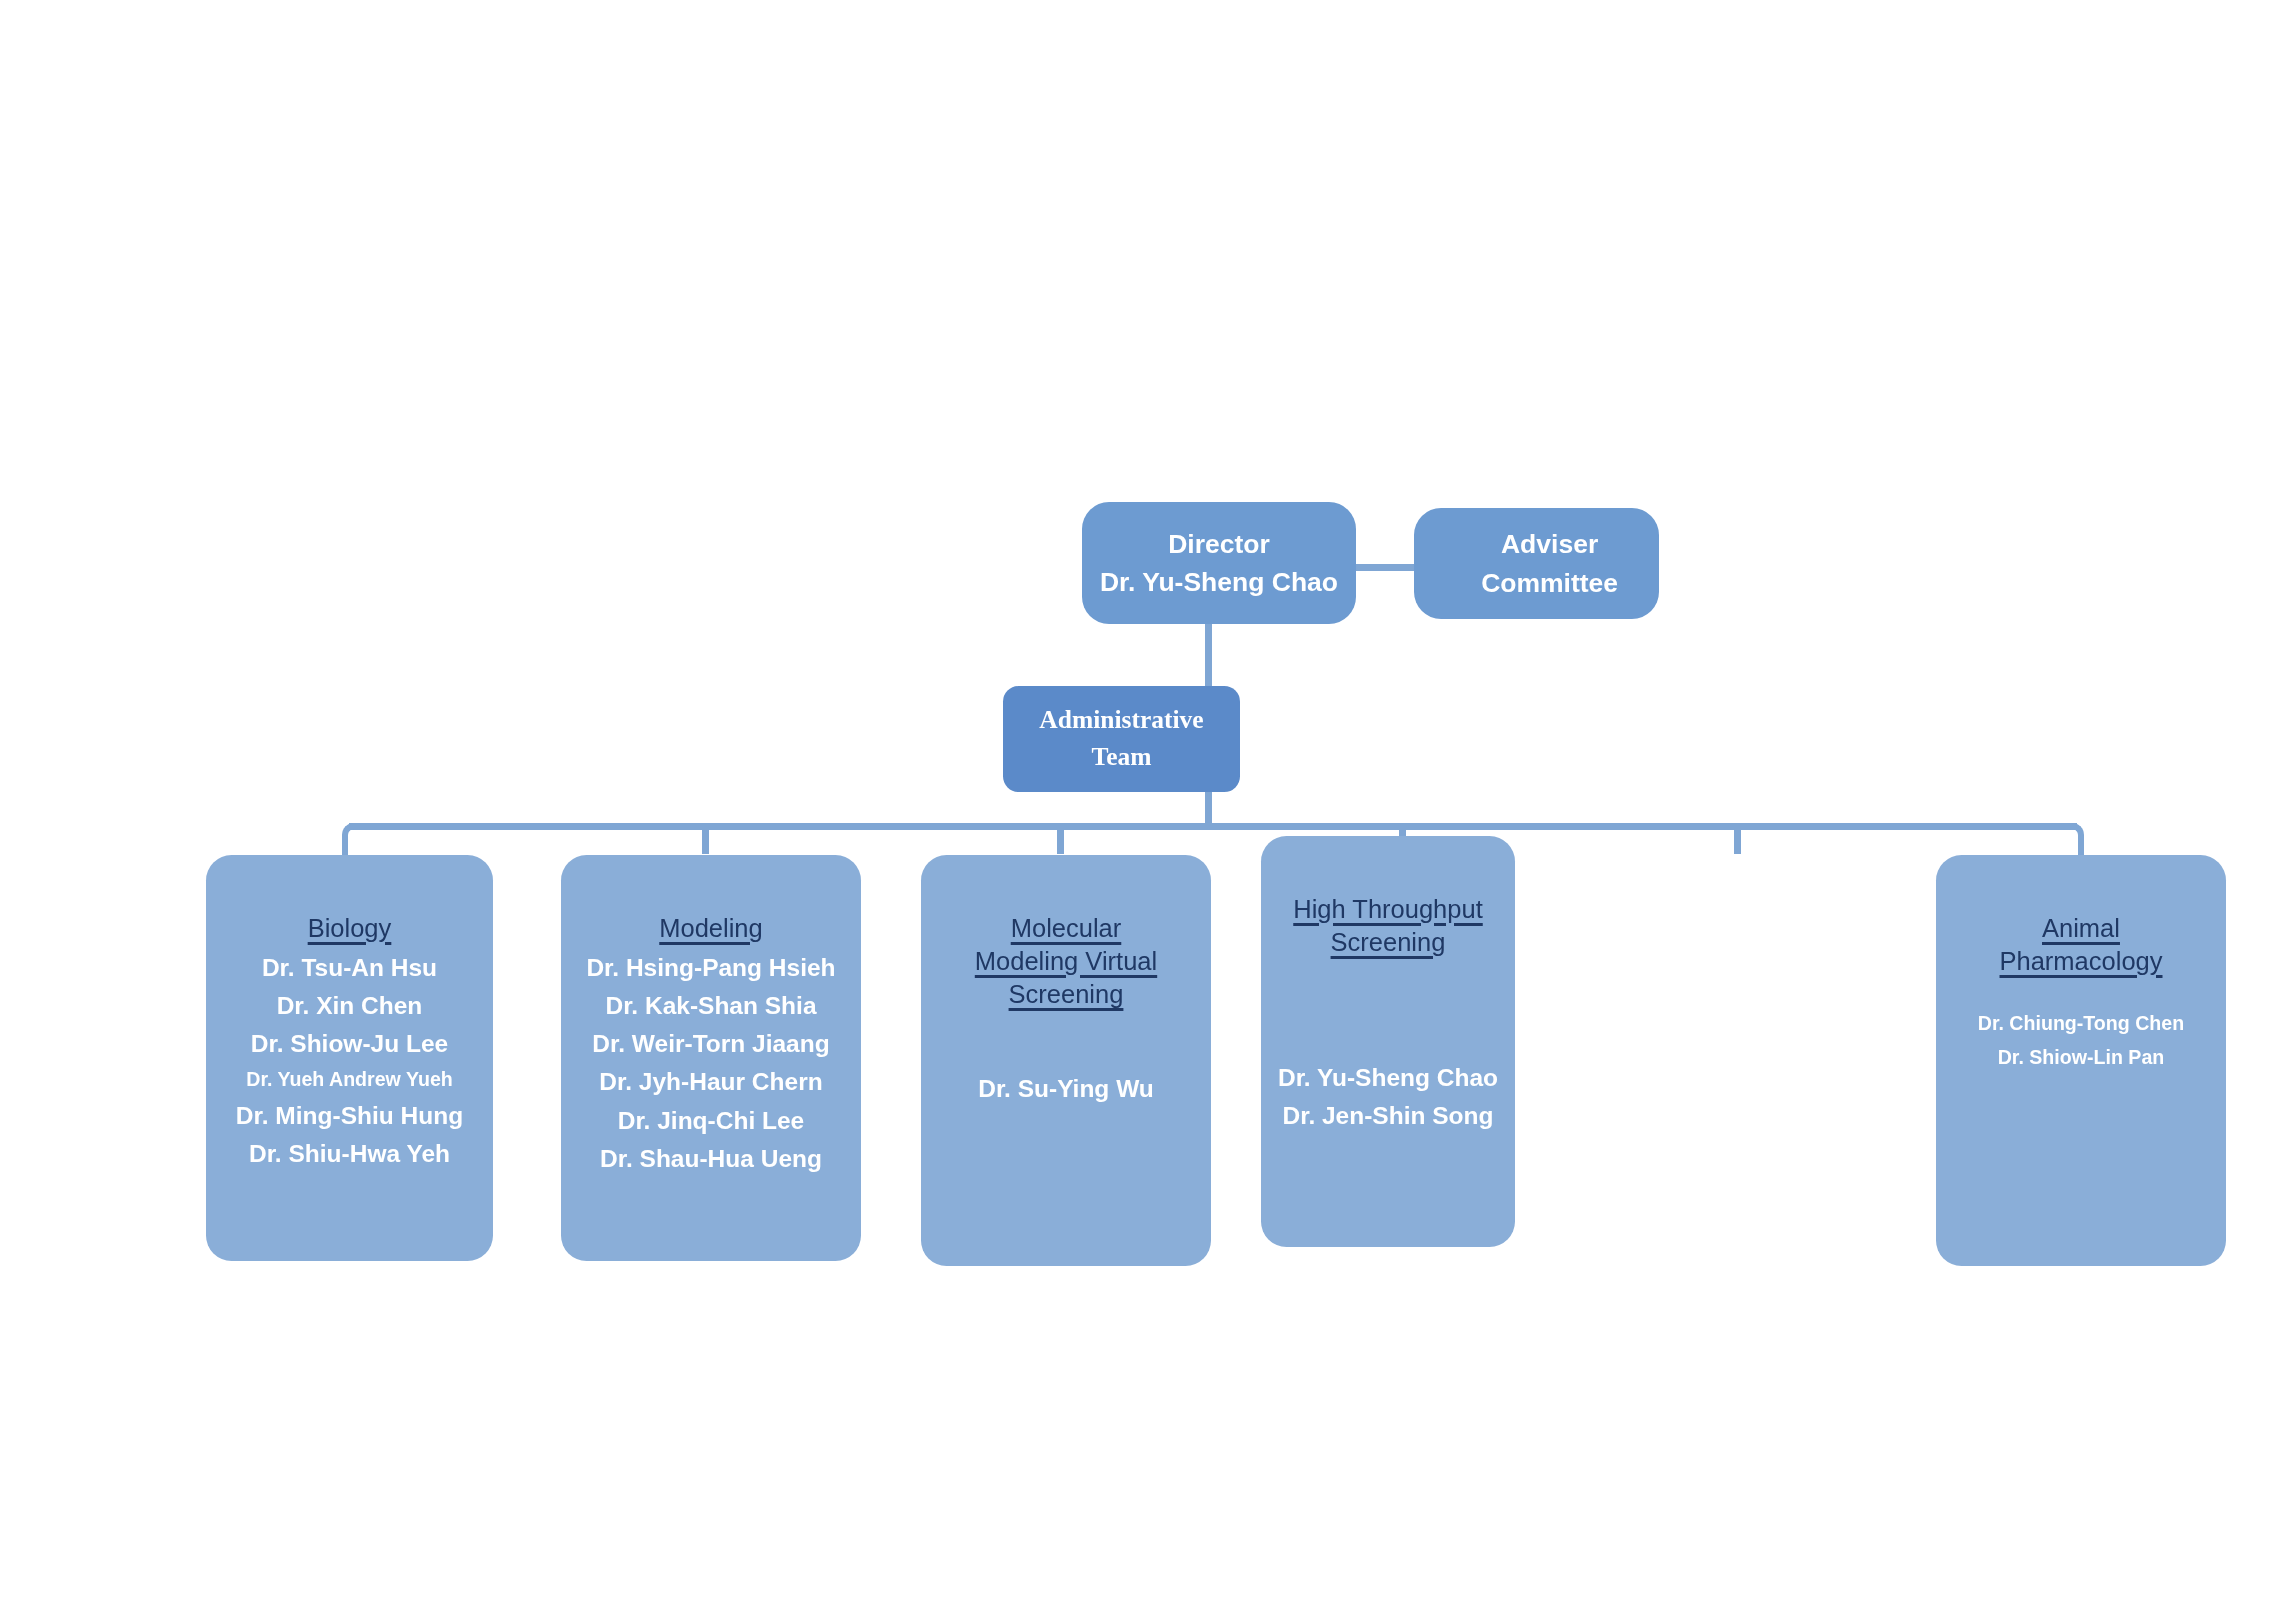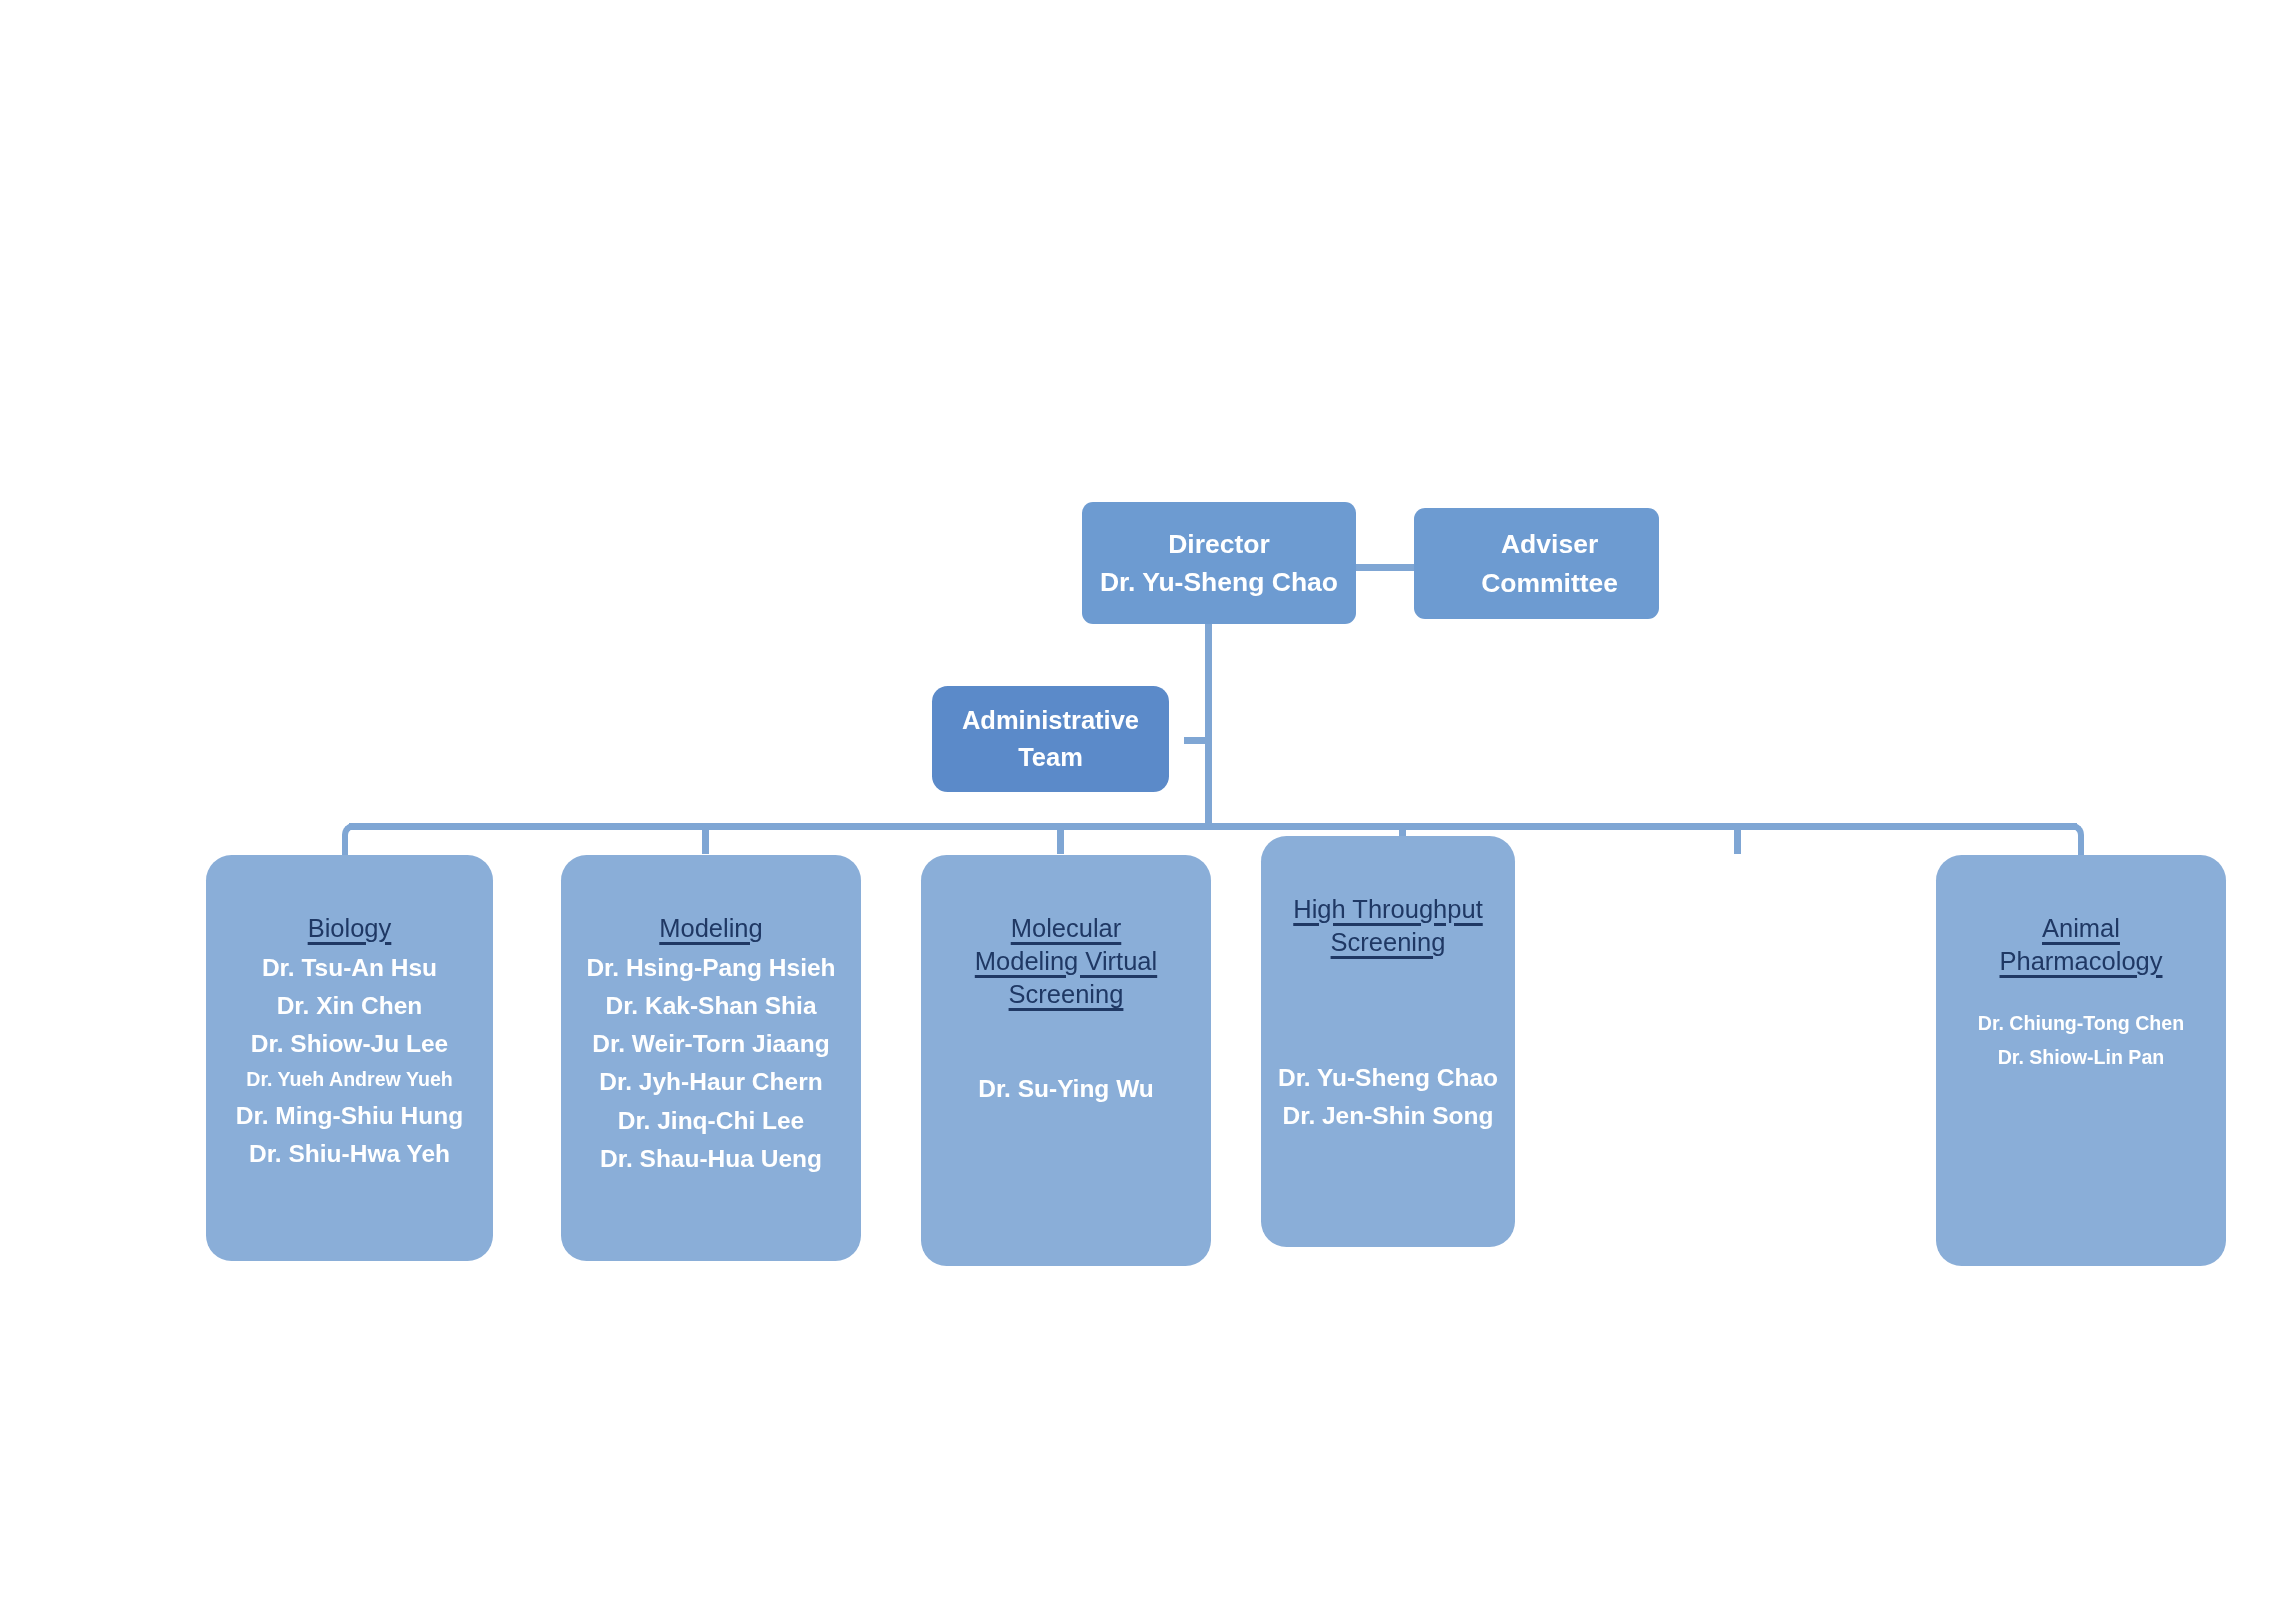--- a/index.html
+++ b/index.html
@@ -52,21 +52,21 @@
     box-sizing: border-box;
     display: flex;
     flex-direction: column;
     align-items: center;
     color: #ffffff;
     text-align: center;
   }
 
   .node-top {
     background: #6d9bd1;
-    border-radius: 11px;
+    border-radius: 27px;
     justify-content: center;
     font-weight: bold;
     font-size: 26.5px;
     line-height: 1.45;
     padding: 5.9px 9.8px;
   }
 
   .node-admin {
     background: #5b8ac9;
     border-radius: 15.7px;
@@ -143,21 +143,21 @@
   <div class="node node-top" style="left:1082px; top:502px; width:274px; height:122px;">
     <div>Director</div>
     <div>Dr. Yu-Sheng Chao</div>
   </div>
 
   <div class="node node-top" style="left:1414px; top:508px; width:245px; height:111px;padding-left:36px;">
     <div>Adviser</div>
     <div>Committee</div>
   </div>
 
-  <div class="node node-admin" style="left:932px; top:686px; width:237px; height:106px;">
+  <div class="node node-admin" style="left:1003px; top:686px; width:237px; height:106px;font-family:Liberation Serif, serif;">
     <div>Administrative</div>
     <div>Team</div>
   </div>
 
   <div class="node node-dept" style="left:206px; top:855px; width:287px; height:406px;">
     <div class="dept-title">
       <span>Biology</span>
     </div>
     <div class="dept-members">
       <div class="member">Dr. Tsu-An Hsu</div>

